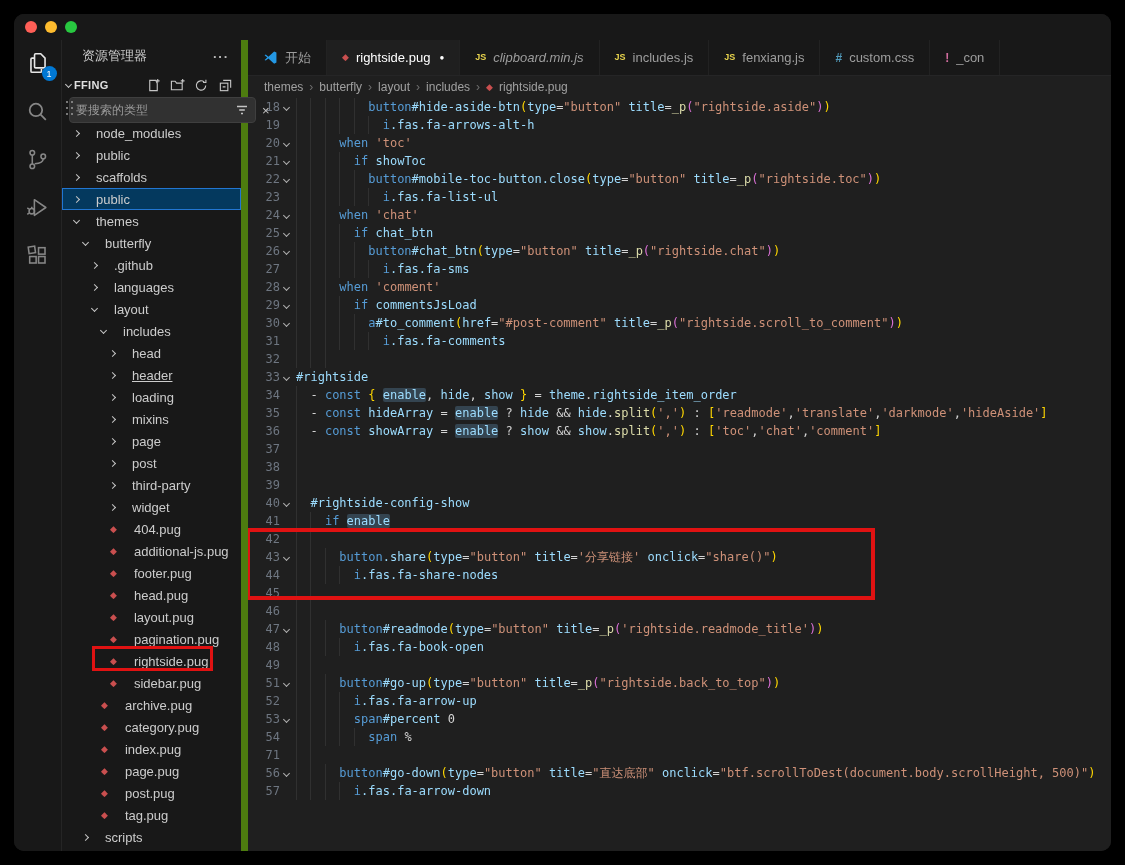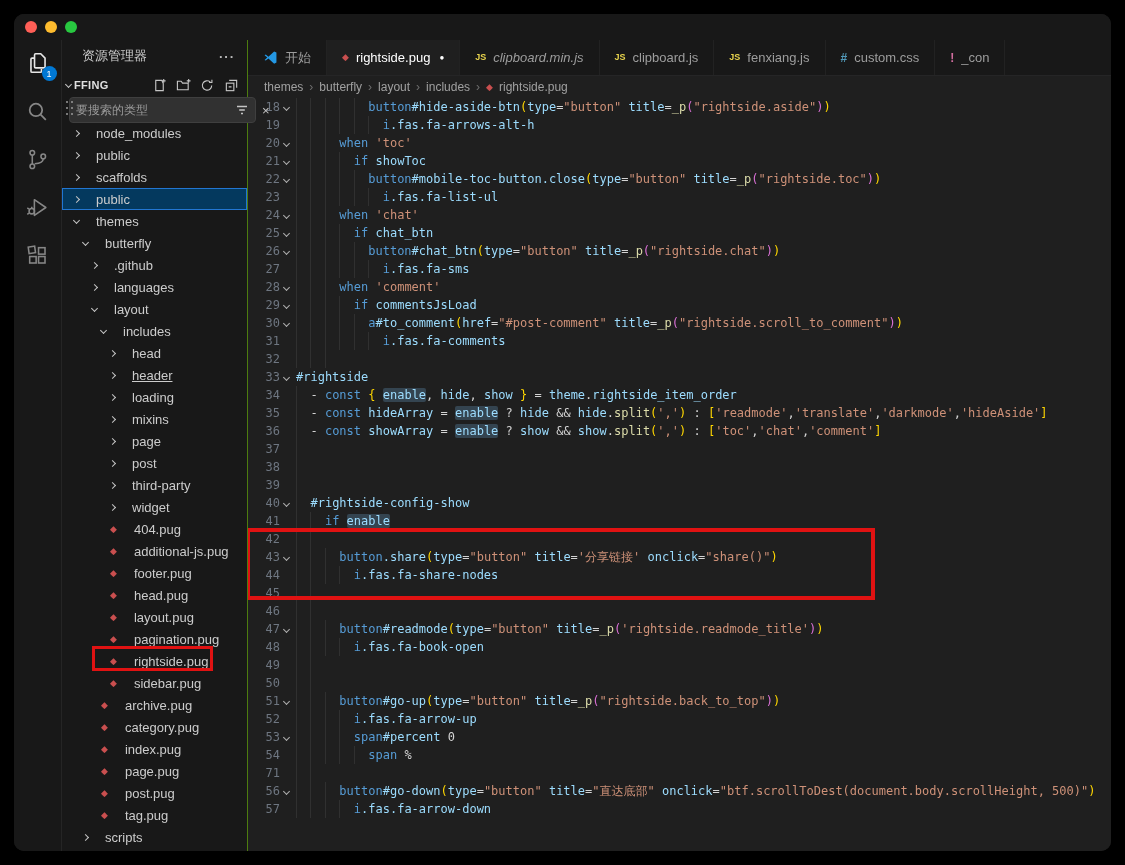--- a/index.html
+++ b/index.html
@@ -14,21 +14,21 @@
   .mainrow { display:flex; height:811px; }
 
   
   .activitybar { width:48px; background:#181818; border-right:1px solid #252525;
     display:flex; flex-direction:column; align-items:center; padding-top:8px; gap:18px; }
   .act { position:relative; width:30px; height:30px; display:flex; align-items:center; justify-content:center; }
   .badge { position:absolute; right:-4px; bottom:-3px; width:15px; height:15px; border-radius:50%;
     background:#0078d4; color:#fff; font-size:9px; display:flex; align-items:center; justify-content:center; }
 
   
-  .sidebar { position:relative; width:186px; background:#181818; border-right:1px solid #4d7c0f; font-size:13px; color:#cccccc; }
+  .sidebar { position:relative; width:186px; background:#181818; border-right:7px solid #4d7c0f; font-size:13px; color:#cccccc; }
   .sb-title { position:absolute; top:0; left:0; right:0; height:32px; display:flex; align-items:center; padding:0 12px 0 20px; justify-content:space-between; color:#cccccc; }
   .dots { color:#bbbbbb; letter-spacing:1px; font-weight:700; }
   .section { position:absolute; top:34px; left:0; right:0; height:22px; display:flex; align-items:center; padding:0 8px 0 4px; gap:3px; }
   .section b { font-size:11px; letter-spacing:.3px; color:#e0e0e0; }
   .sec-icons { margin-left:auto; display:flex; gap:9px; align-items:center; }
   .filterwrap { position:absolute; top:56px; left:4px; right:8px; height:28px; display:flex; align-items:center; z-index:3; }
   .grip { width:10px; height:18px; margin-right:3px; position:relative; }
   .grip i { position:absolute; width:2px; height:2px; border-radius:50%; background:#9a9a9a;
     box-shadow:0 6px 0 #9a9a9a, 0 12px 0 #9a9a9a, 5px 0 0 #9a9a9a, 5px 6px 0 #9a9a9a, 5px 12px 0 #9a9a9a; }
   .filterbox { flex:1; height:26px; background:#313131; border:1px solid #3f3f3f; border-radius:4px;
@@ -326,21 +326,21 @@
             <span class="gem">◆</span>
             <span class="tlabel">rightside.pug</span>
             <span class="moddot">●</span>
           </div>
           <div class="tab preview">
             <span class="ticon js">JS</span>
             <span class="tlabel">clipboard.min.js</span>
           </div>
           <div class="tab">
             <span class="ticon js">JS</span>
-            <span class="tlabel">clipboard.js</span>
+            <span class="tlabel">includes.js</span>
           </div>
           <div class="tab">
             <span class="ticon js">JS</span>
             <span class="tlabel">fenxiang.js</span>
           </div>
           <div class="tab">
             <span class="ticon css">#</span>
             <span class="tlabel">custom.css</span>
           </div>
           <div class="tab clipped">
@@ -387,21 +387,20 @@
           <div class="cline"><span class="guide" style="left: 48px;"></span><span class="lnum">40</span><span class="foldc"></span><span class="ltext">  <span class="tk-id">#rightside-config-show</span></span></div>
           <div class="cline"><span class="guide" style="left: 48px;"></span><span class="guide" style="left: 62.46px;"></span><span class="lnum">41</span><span class="ltext">    <span class="tk-kw">if</span><span class="tk-fg"> </span><span class="tk-id wh">enable</span></span></div>
           <div class="cline"><span class="guide" style="left: 48px;"></span><span class="guide" style="left: 62.46px;"></span><span class="lnum">42</span><span class="ltext">    </span></div>
           <div class="cline"><span class="guide" style="left: 48px;"></span><span class="guide" style="left: 62.46px;"></span><span class="guide" style="left: 76.92px;"></span><span class="lnum">43</span><span class="foldc"></span><span class="ltext">      <span class="tk-kw">button</span><span class="tk-id">.share</span><span class="tk-b1">(</span><span class="tk-id">type</span><span class="tk-fg">=</span><span class="tk-str">"button"</span><span class="tk-fg"> </span><span class="tk-id">title</span><span class="tk-fg">=</span><span class="tk-str">'分享链接'</span><span class="tk-fg"> </span><span class="tk-id">onclick</span><span class="tk-fg">=</span><span class="tk-str">"share()"</span><span class="tk-b1">)</span></span></div>
           <div class="cline"><span class="guide" style="left: 48px;"></span><span class="guide" style="left: 62.46px;"></span><span class="guide" style="left: 76.92px;"></span><span class="guide" style="left: 91.38px;"></span><span class="lnum">44</span><span class="ltext">        <span class="tk-kw">i</span><span class="tk-id">.fas.fa-share-nodes</span></span></div>
           <div class="cline"><span class="guide" style="left: 48px;"></span><span class="guide" style="left: 62.46px;"></span><span class="lnum">45</span><span class="ltext">    </span></div>
           <div class="cline"><span class="guide" style="left: 48px;"></span><span class="guide" style="left: 62.46px;"></span><span class="lnum">46</span><span class="ltext">    </span></div>
           <div class="cline"><span class="guide" style="left: 48px;"></span><span class="guide" style="left: 62.46px;"></span><span class="guide" style="left: 76.92px;"></span><span class="lnum">47</span><span class="foldc"></span><span class="ltext">      <span class="tk-kw">button</span><span class="tk-id">#readmode</span><span class="tk-b1">(</span><span class="tk-id">type</span><span class="tk-fg">=</span><span class="tk-str">"button"</span><span class="tk-fg"> </span><span class="tk-id">title</span><span class="tk-fg">=</span><span class="tk-fn">_p</span><span class="tk-b2">(</span><span class="tk-str">'rightside.readmode_title'</span><span class="tk-b2">)</span><span class="tk-b1">)</span></span></div>
           <div class="cline"><span class="guide" style="left: 48px;"></span><span class="guide" style="left: 62.46px;"></span><span class="guide" style="left: 76.92px;"></span><span class="guide" style="left: 91.38px;"></span><span class="lnum">48</span><span class="ltext">        <span class="tk-kw">i</span><span class="tk-id">.fas.fa-book-open</span></span></div>
           <div class="cline"><span class="guide" style="left: 48px;"></span><span class="guide" style="left: 62.46px;"></span><span class="lnum">49</span><span class="ltext">    </span></div>
-          <div class="cline"><span class="guide" style="left: 48px;"></span><span class="guide" style="left: 62.46px;"></span><span class="lnum">50</span><span class="ltext">    </span></div>
           <div class="cline"><span class="guide" style="left: 48px;"></span><span class="guide" style="left: 62.46px;"></span><span class="guide" style="left: 76.92px;"></span><span class="lnum">51</span><span class="foldc"></span><span class="ltext">      <span class="tk-kw">button</span><span class="tk-id">#go-up</span><span class="tk-b1">(</span><span class="tk-id">type</span><span class="tk-fg">=</span><span class="tk-str">"button"</span><span class="tk-fg"> </span><span class="tk-id">title</span><span class="tk-fg">=</span><span class="tk-fn">_p</span><span class="tk-b2">(</span><span class="tk-str">"rightside.back_to_top"</span><span class="tk-b2">)</span><span class="tk-b1">)</span></span></div>
           <div class="cline"><span class="guide" style="left: 48px;"></span><span class="guide" style="left: 62.46px;"></span><span class="guide" style="left: 76.92px;"></span><span class="guide" style="left: 91.38px;"></span><span class="lnum">52</span><span class="ltext">        <span class="tk-kw">i</span><span class="tk-id">.fas.fa-arrow-up</span></span></div>
           <div class="cline"><span class="guide" style="left: 48px;"></span><span class="guide" style="left: 62.46px;"></span><span class="guide" style="left: 76.92px;"></span><span class="guide" style="left: 91.38px;"></span><span class="lnum">53</span><span class="foldc"></span><span class="ltext">        <span class="tk-kw">span</span><span class="tk-id">#percent</span><span class="tk-fg"> 0</span></span></div>
           <div class="cline"><span class="guide" style="left: 48px;"></span><span class="guide" style="left: 62.46px;"></span><span class="guide" style="left: 76.92px;"></span><span class="guide" style="left: 91.38px;"></span><span class="guide" style="left: 105.84px;"></span><span class="lnum">54</span><span class="ltext">          <span class="tk-kw">span</span><span class="tk-fg"> %</span></span></div>
           <div class="cline"><span class="guide" style="left: 48px;"></span><span class="guide" style="left: 62.46px;"></span><span class="lnum">71</span><span class="ltext">    </span></div>
           <div class="cline"><span class="guide" style="left: 48px;"></span><span class="guide" style="left: 62.46px;"></span><span class="guide" style="left: 76.92px;"></span><span class="lnum">56</span><span class="foldc"></span><span class="ltext">      <span class="tk-kw">button</span><span class="tk-id">#go-down</span><span class="tk-b1">(</span><span class="tk-id">type</span><span class="tk-fg">=</span><span class="tk-str">"button"</span><span class="tk-fg"> </span><span class="tk-id">title</span><span class="tk-fg">=</span><span class="tk-str">"直达底部"</span><span class="tk-fg"> </span><span class="tk-id">onclick</span><span class="tk-fg">=</span><span class="tk-str">"btf.scrollToDest(document.body.scrollHeight, 500)"</span><span class="tk-b1">)</span></span></div>
           <div class="cline"><span class="guide" style="left: 48px;"></span><span class="guide" style="left: 62.46px;"></span><span class="guide" style="left: 76.92px;"></span><span class="guide" style="left: 91.38px;"></span><span class="lnum">57</span><span class="ltext">        <span class="tk-kw">i</span><span class="tk-id">.fas.fa-arrow-down</span></span></div>
         </div>
     </div>
   </div>

